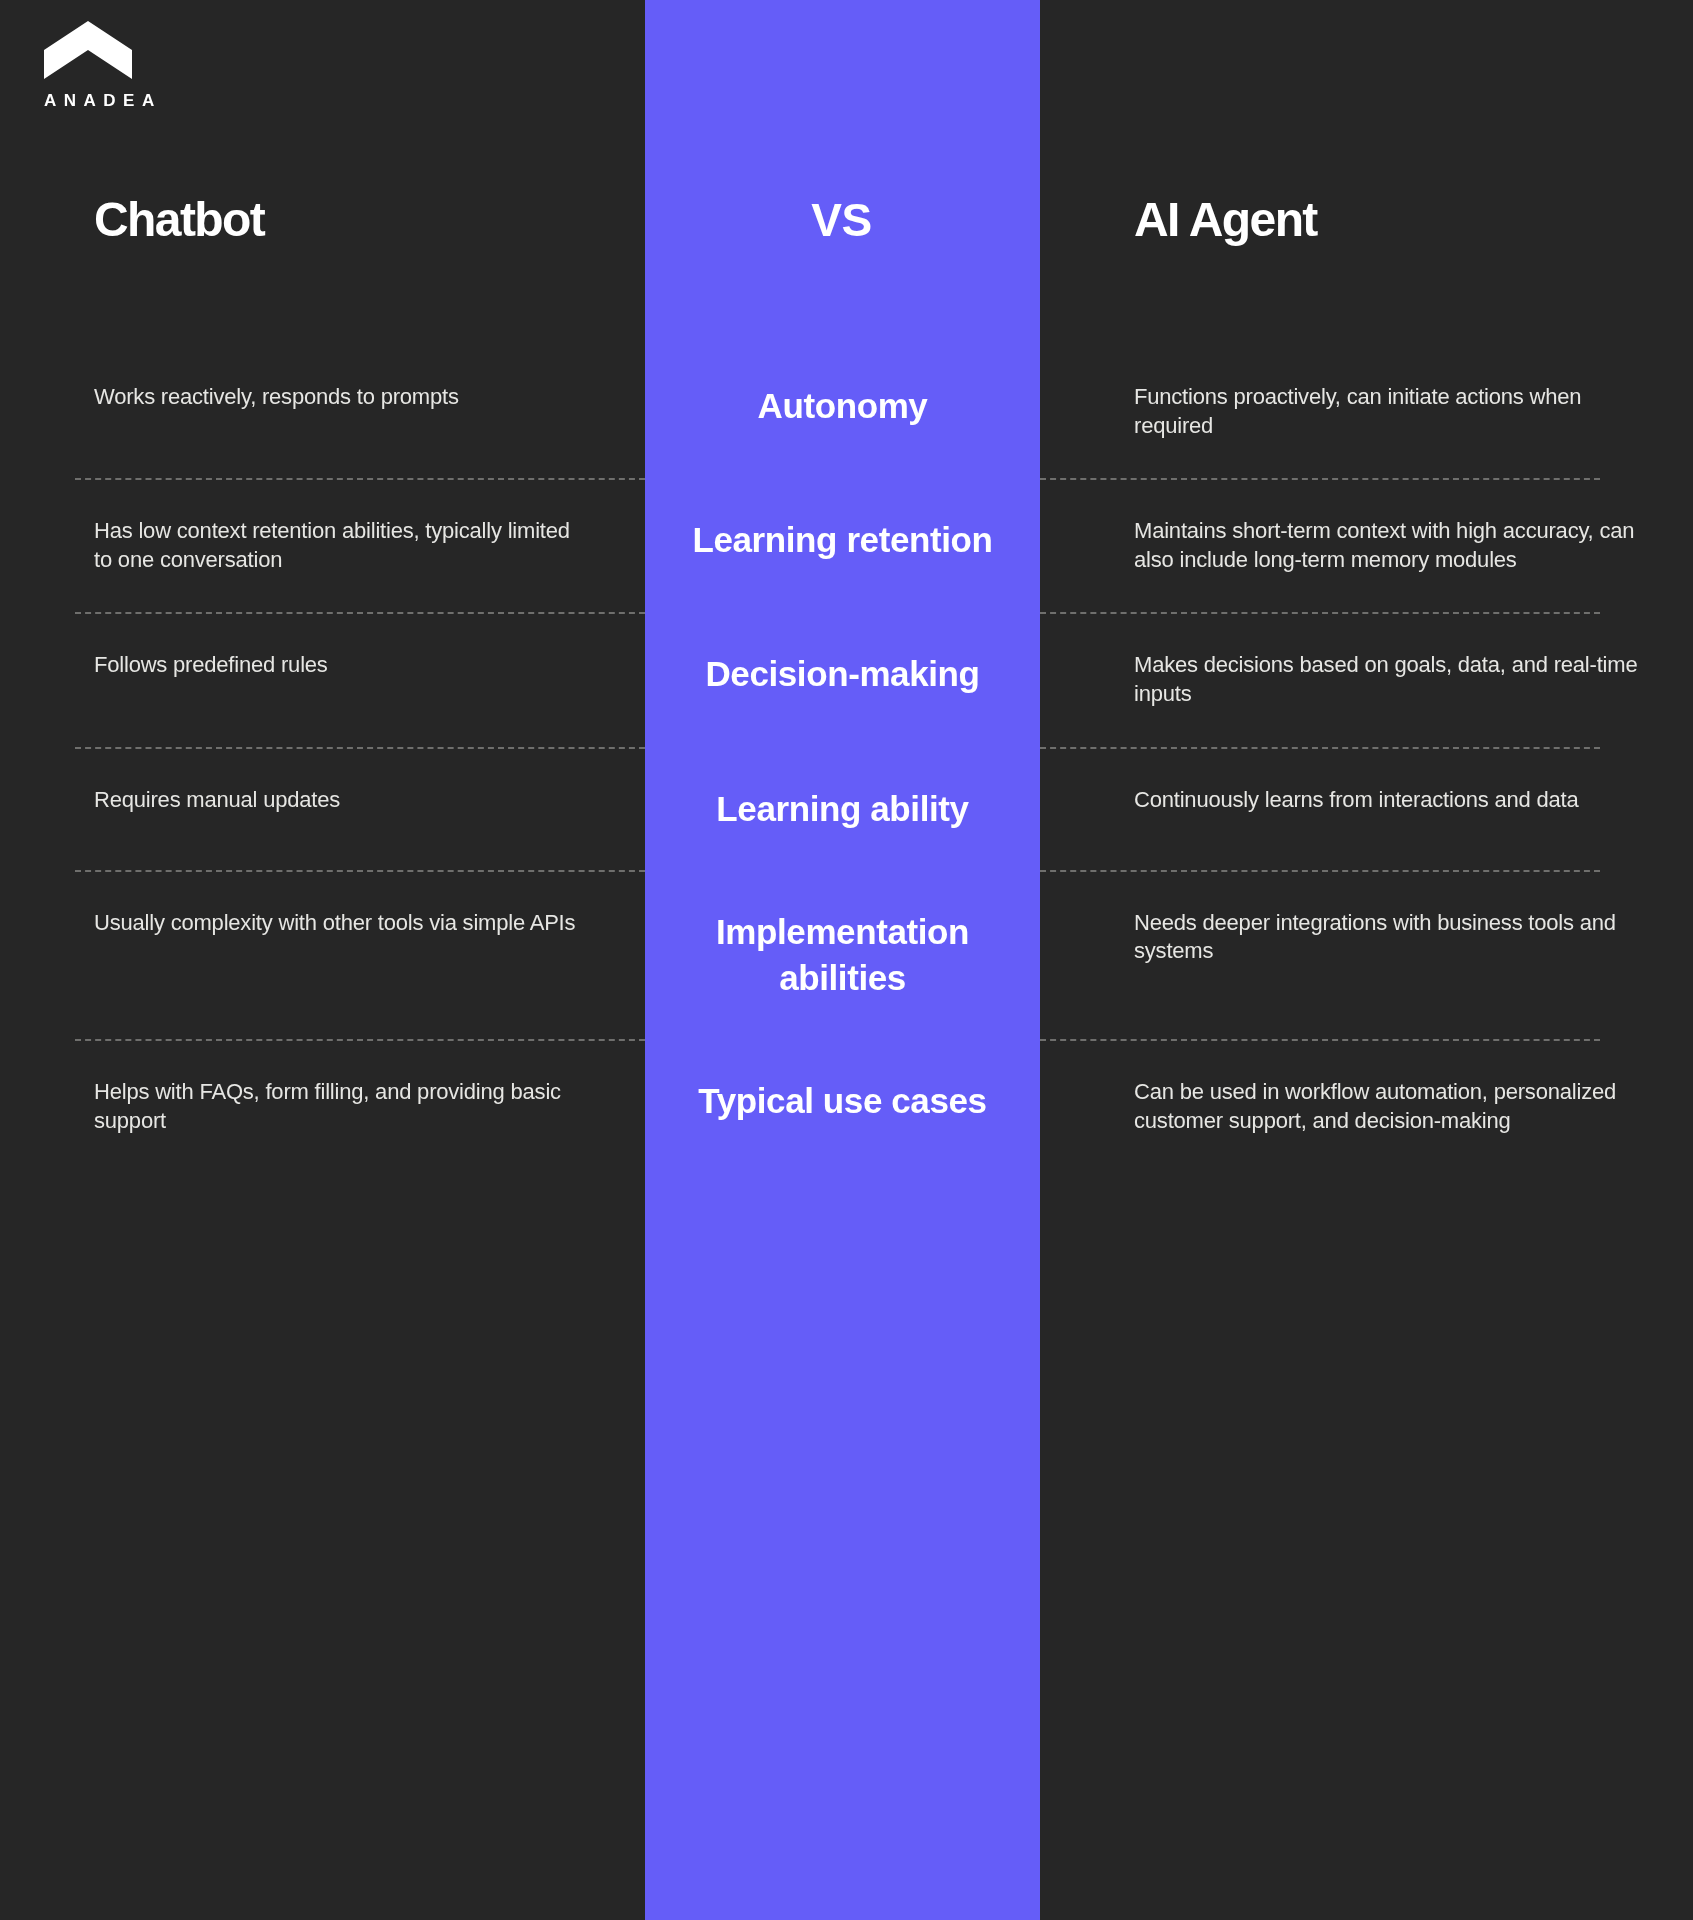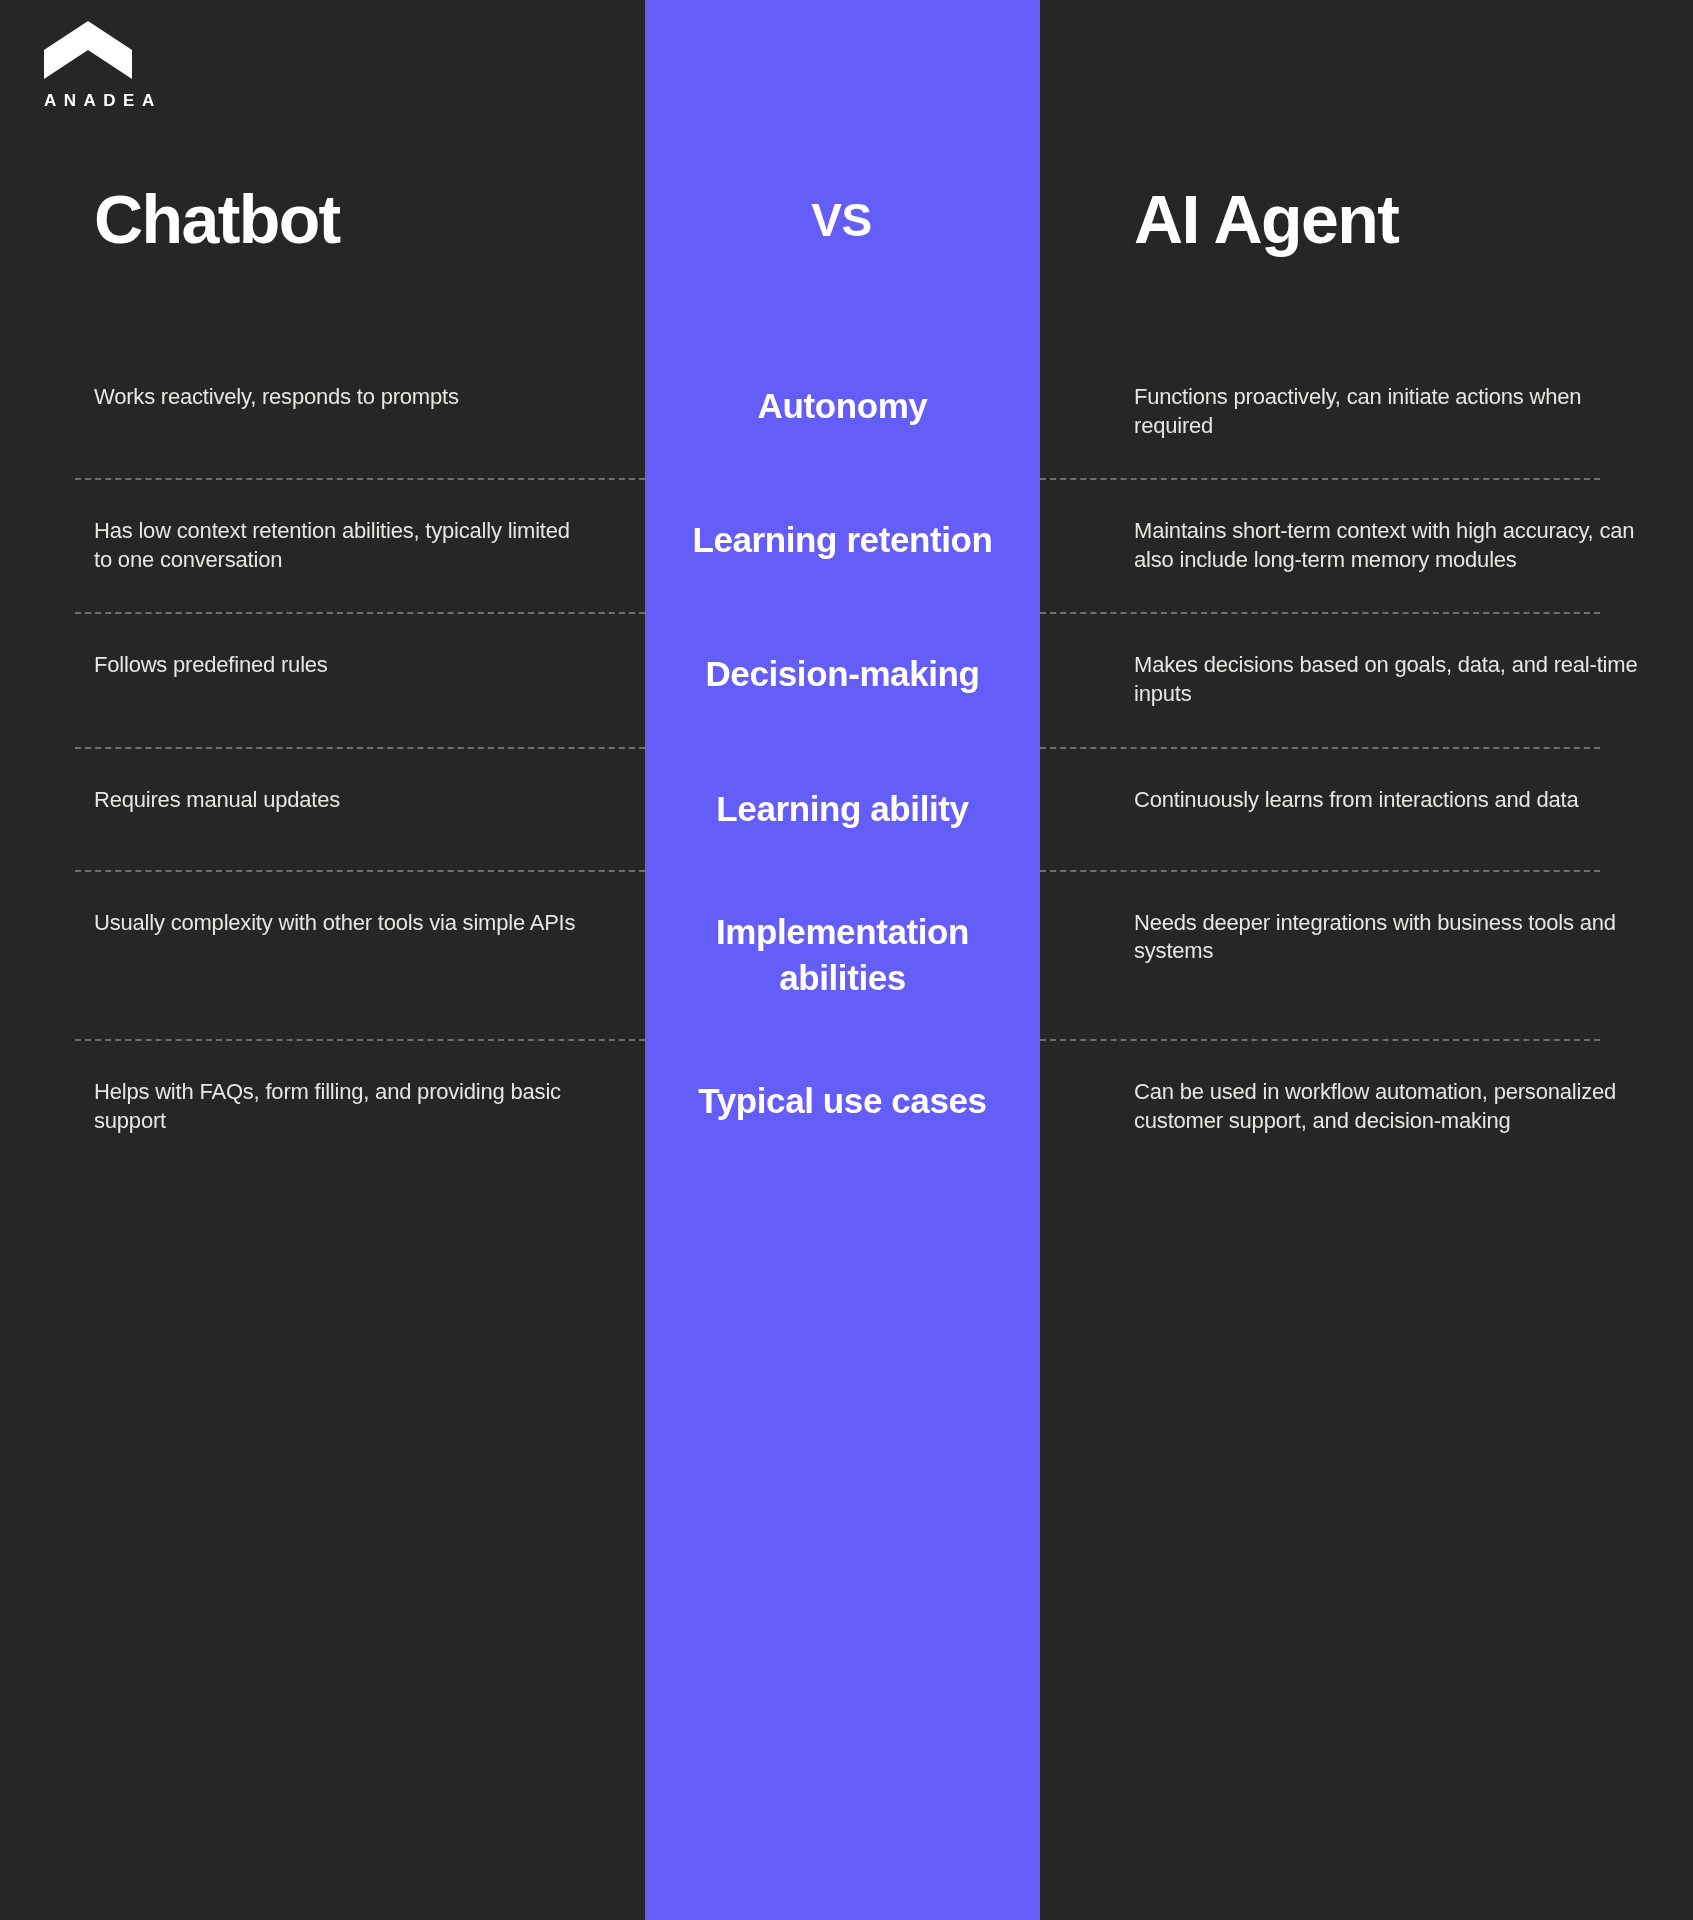--- a/index.html
+++ b/index.html
@@ -81,21 +81,21 @@
   }
   .col-right {
     width: 653px;
     box-sizing: border-box;
     padding-left: 94px;
     padding-right: 48px;
   }
 
   .title {
     color: #ffffff;
-    font-size: 68px;
+    font-size: 48px;
     font-weight: 700;
     line-height: 1.02;
     letter-spacing: -1.6px;
     margin: 0;
     white-space: nowrap;
   }
   .title-vs {
     color: #ffffff;
     font-size: 46px;
     font-weight: 700;

